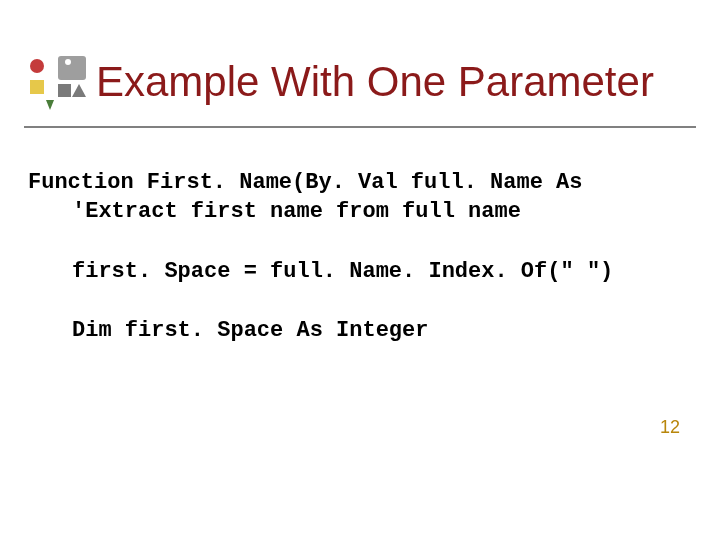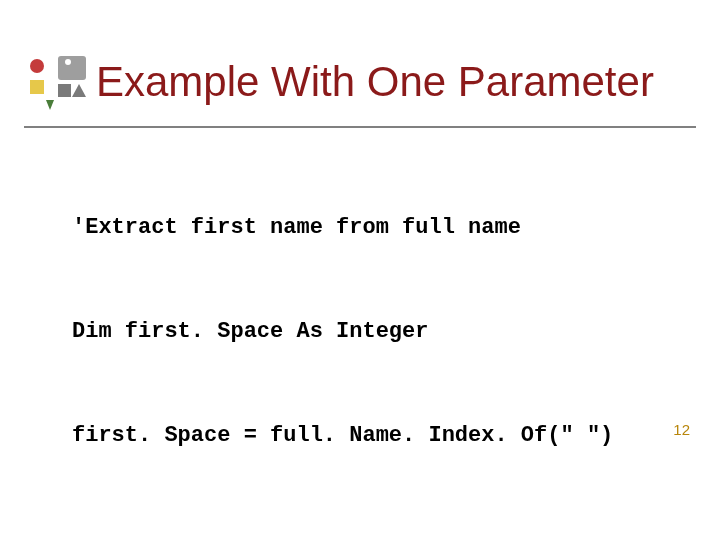--- a/index.html
+++ b/index.html
@@ -41,27 +41,27 @@
   }
   .code {
     padding: 0 28px;
     font-family: "Courier New", Courier, monospace;
     font-size: 22px;
     font-weight: bold;
     color: #000;
     line-height: 1.35;
     white-space: pre;
   }
-  .indent { padding-left: 44px; display: block; margin-top: 45px; }
+  .indent { padding-left: 44px; display: block; }
   .indent-deep { padding-left: 260px; display: block; }
   .pagenum {
     position: absolute;
-    right: 30px;
+    right: 40px;
     bottom: 28px;
-    font-size: 15px;
+    font-size: 18px;
     color: #b8860b;
   }
   
   .logo svg { width: 64px; height: 64px; display: block; }
 </style>
 </head>
 <body>
 
 <div class="slide">
 
@@ -76,20 +76,21 @@
         <polygon points="22,50 30,50 26,60" fill="#4a7d3a"></polygon>
         <circle cx="44" cy="12" r="3" fill="#ffffff"></circle>
       </svg>
     </div>
     <div class="title">Example With One Parameter</div>
   </div>
 
   <div class="rule"></div>
 
   <div class="code">
+<span>Function First. Name(By. Val full. Name As</span>
 <span class="indent">'Extract first name from full name</span>
+<span class="indent">first. Space = full. Name. Index. Of(" ")</span>
 <span class="indent">Dim first. Space As Integer</span>
-<span class="indent">first. Space = full. Name. Index. Of(" ")</span>
   </div>
 
   <div class="pagenum">12</div>
 
 </div>
 
 </body></html>

